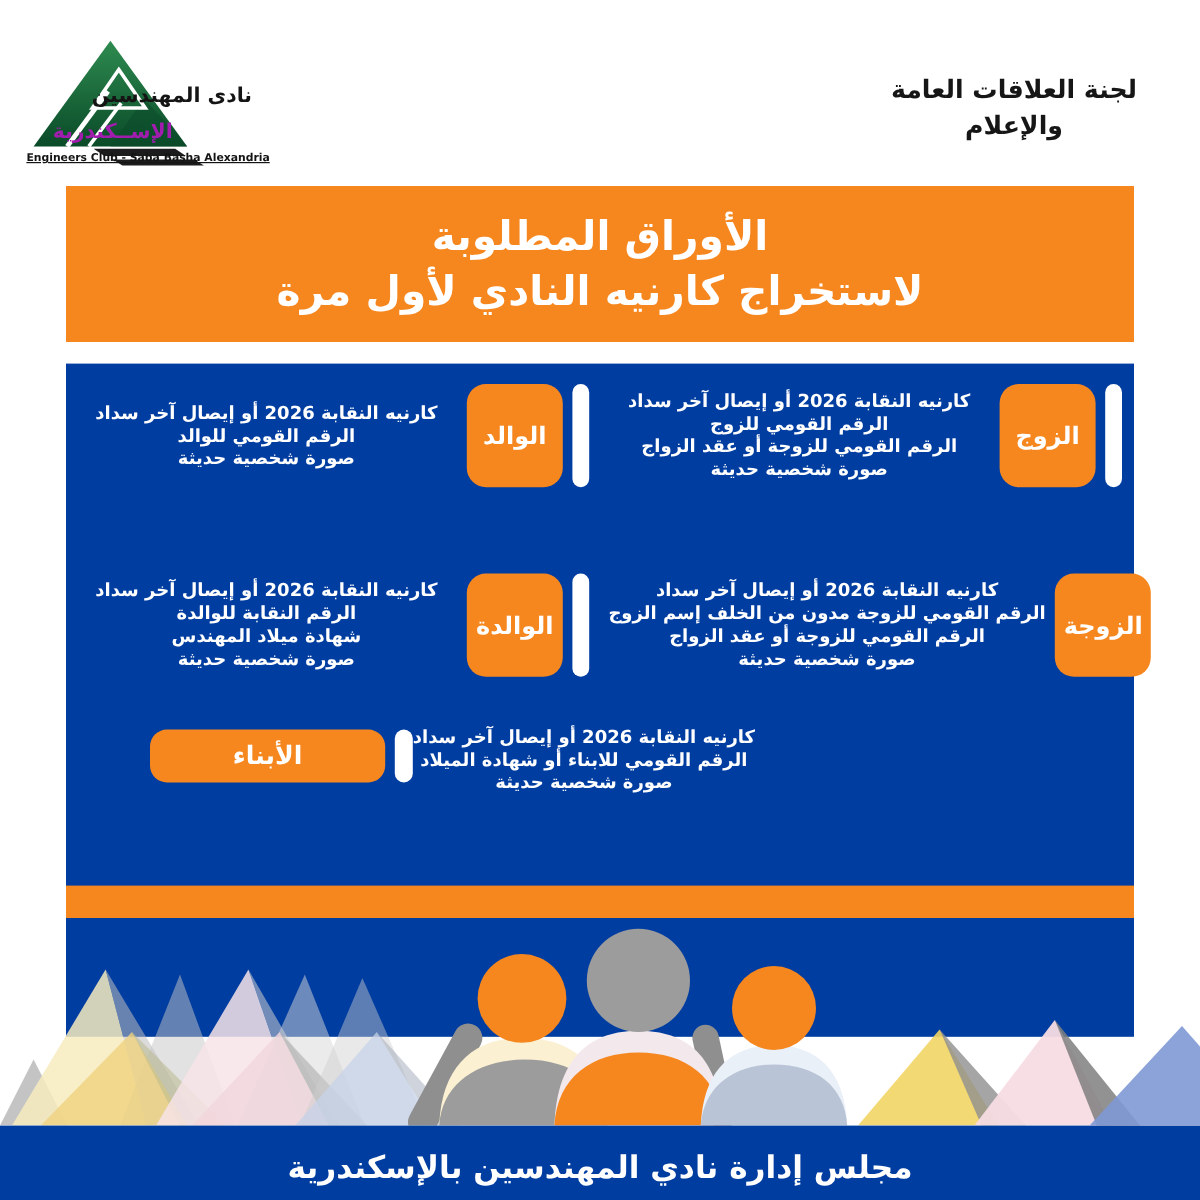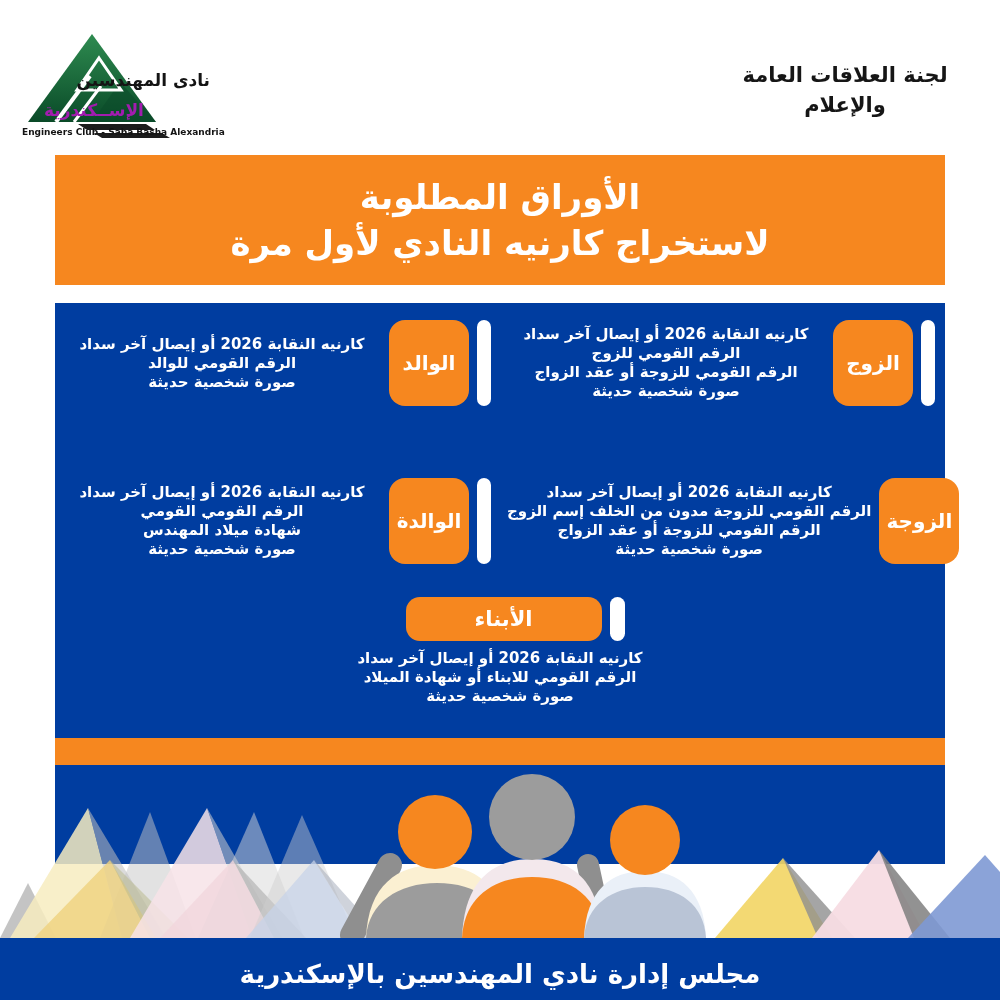--- a/index.html
+++ b/index.html
@@ -6,21 +6,21 @@
   body{width:1000px;height:1000px;position:relative;overflow:hidden;
        font-family:"DejaVu Sans","Liberation Sans",sans-serif;}
   
   .logo-box{position:absolute;left:22px;top:26px;width:190px;height:120px;}
   .logo-svg{position:absolute;left:0;top:0;}
   .logo-ar1{position:absolute;right:2px;top:44px;font-size:17px;font-weight:bold;color:#141414;
             direction:rtl;white-space:nowrap;}
   .logo-ar2{position:absolute;left:22px;top:74px;font-size:17px;font-weight:bold;color:#a21caf;
             direction:rtl;white-space:nowrap;}
   .logo-en{position:absolute;left:0;top:101px;width:190px;text-align:center;font-size:9px;
-           font-weight:bold;color:#141414;white-space:nowrap;}
+           font-weight:bold;color:#141414;white-space:nowrap;text-decoration:underline;}
   .committee{position:absolute;right:25px;top:60px;width:260px;text-align:center;direction:rtl;
              font-size:21px;line-height:30px;font-weight:bold;color:#161616;}
   
   .title-bar{position:absolute;left:55px;top:155px;width:890px;height:130px;background:#F6871F;
              display:flex;flex-direction:column;align-items:center;justify-content:center;
              direction:rtl;}
   .title-bar .t1,.title-bar .t2{color:#fff;font-weight:bold;font-size:34px;line-height:46px;
              white-space:nowrap;}
   
   .panel{position:absolute;left:55px;top:303px;width:890px;height:561px;background:#003DA0;}
@@ -30,22 +30,22 @@
   .q-tl{left:8px;top:12px;width:428px;height:96px;}
   .q-mr{left:452px;top:166px;width:428px;height:104px;}
   .q-ml{left:8px;top:166px;width:428px;height:104px;}
   .doc-text{flex:1;text-align:center;color:#fff;font-weight:bold;font-size:15px;line-height:19px;
             direction:rtl;}
   .doc-item{white-space:nowrap;}
   .tag-btn{width:80px;min-width:80px;height:86px;background:#F6871F;border-radius:16px;color:#fff;
            font-weight:bold;font-size:20px;display:flex;align-items:center;justify-content:center;
            margin-left:8px;direction:rtl;white-space:nowrap;}
   .tag-pill{width:14px;min-width:14px;height:86px;background:#ffffff;border-radius:8px;margin-left:8px;}
-  .q-b{position:absolute;left:0;top:294px;width:890px;display:flex;flex-direction:column;
-       align-items:center;}
+  .q-b{position:absolute;left:0;top:294px;width:890px;display:flex;flex-direction:row;
+       align-items:center;padding-left:40px;}
   .q-b .btn-row{display:flex;align-items:center;margin-left:30px;}
   .tag-btn-wide{width:196px;min-width:196px;height:44px;background:#F6871F;border-radius:14px;
            color:#fff;font-weight:bold;font-size:21px;display:flex;align-items:center;
            justify-content:center;direction:rtl;white-space:nowrap;}
   .tag-pill-s{width:15px;min-width:15px;height:44px;background:#ffffff;border-radius:8px;
            margin-left:8px;}
   .q-b .doc-text{margin-top:8px;flex:none;}
   
   .band{position:absolute;left:0;top:765px;width:1000px;height:173px;}
   
@@ -117,21 +117,21 @@
       <div class="doc-item">الرقم القومي للزوجة أو عقد الزواج</div>
       <div class="doc-item">صورة شخصية حديثة</div>
     </div>
     <div class="tag-btn">الزوجة</div>
     <div class="tag-pill"></div>
   </div>
 
   <div class="doc-q q-ml">
     <div class="doc-text">
       <div class="doc-item">كارنيه النقابة 2026 أو إيصال آخر سداد</div>
-      <div class="doc-item">الرقم القومي القومي</div>
+      <div class="doc-item">الرقم النقابة للوالدة</div>
       <div class="doc-item">شهادة ميلاد المهندس</div>
       <div class="doc-item">صورة شخصية حديثة</div>
     </div>
     <div class="tag-btn">الوالدة</div>
     <div class="tag-pill"></div>
   </div>
 
   <div class="q-b">
     <div class="btn-row">
       <div class="tag-btn-wide">الأبناء</div>

